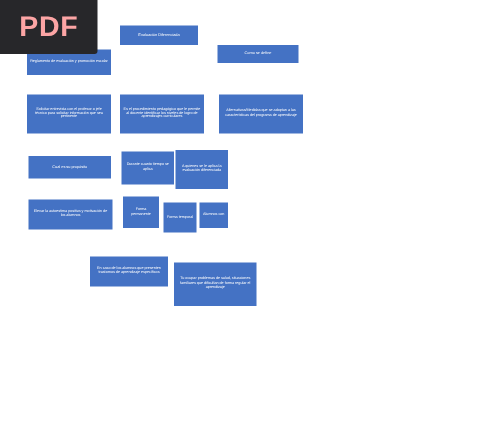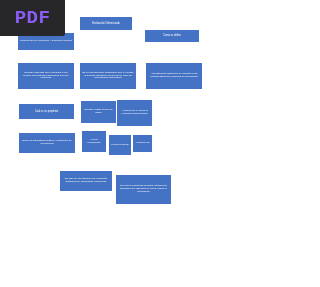--- a/index.html
+++ b/index.html
@@ -48,22 +48,22 @@
     top: 0;
     width: 65px;
     height: 36px;
     background: #27272a;
     display: flex;
     align-items: center;
     justify-content: center;
     border-bottom-right-radius: 2px;
   }
   #pdf-badge .pdf-text {
-    color: #8b5cf6;
-    font-family: Liberation Mono, monospace;
+    color: #fca5a5;
+    font-family: Liberation Sans, sans-serif;
     font-weight: 700;
     font-size: 19px;
     letter-spacing: 0.4px;
     line-height: 1;
     user-select: none;
   }
 </style>
 </head>
 <body>
 

